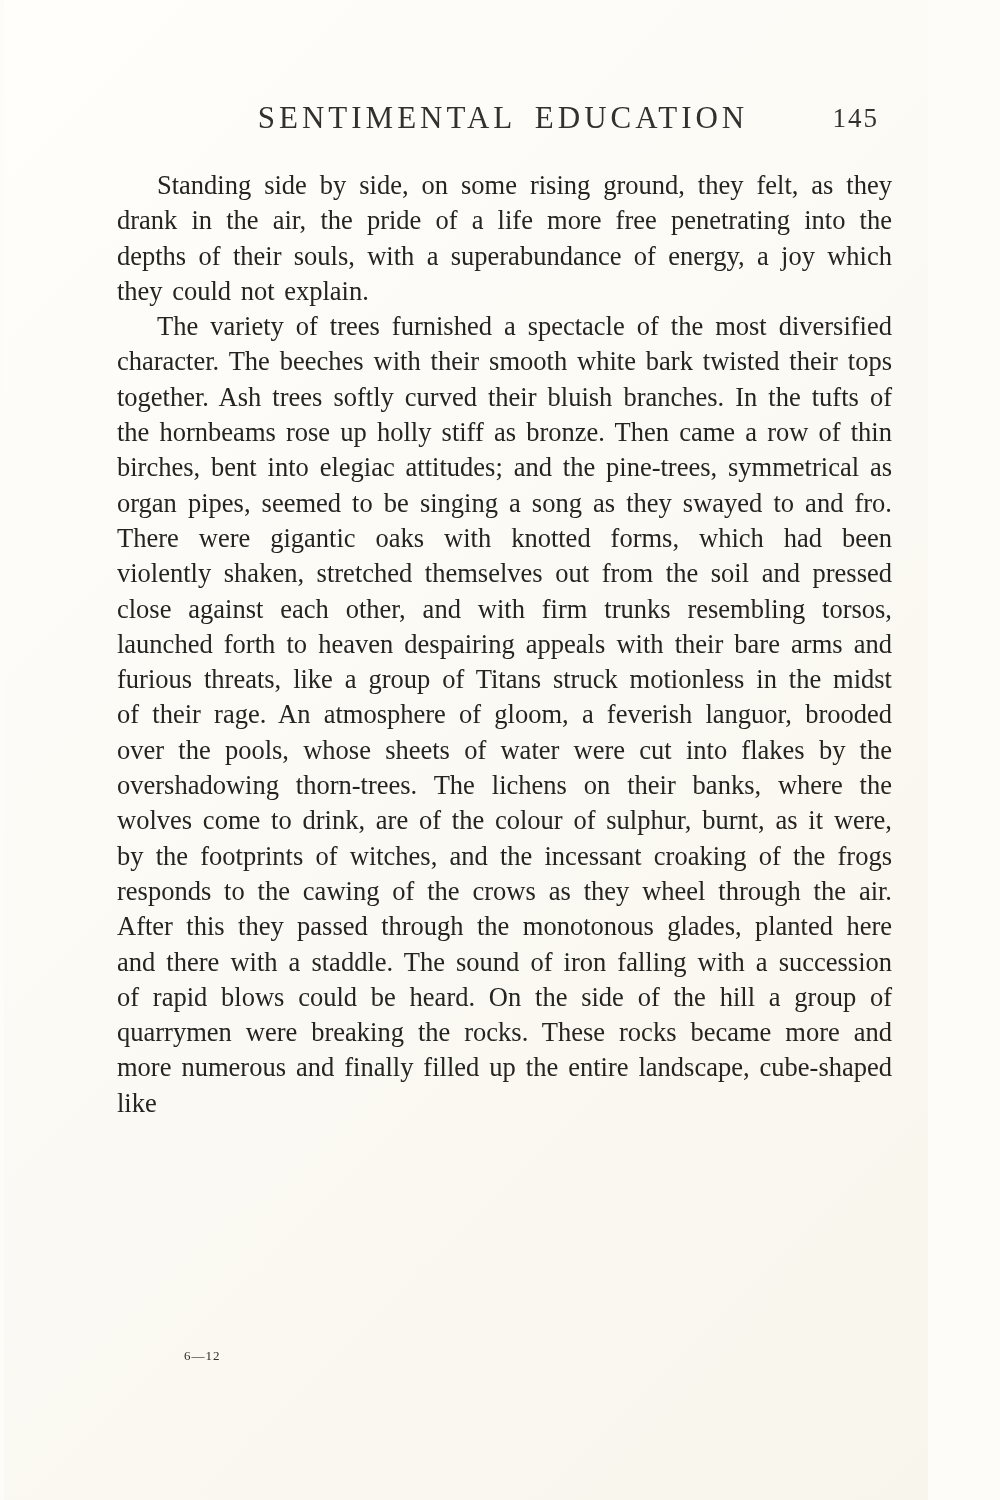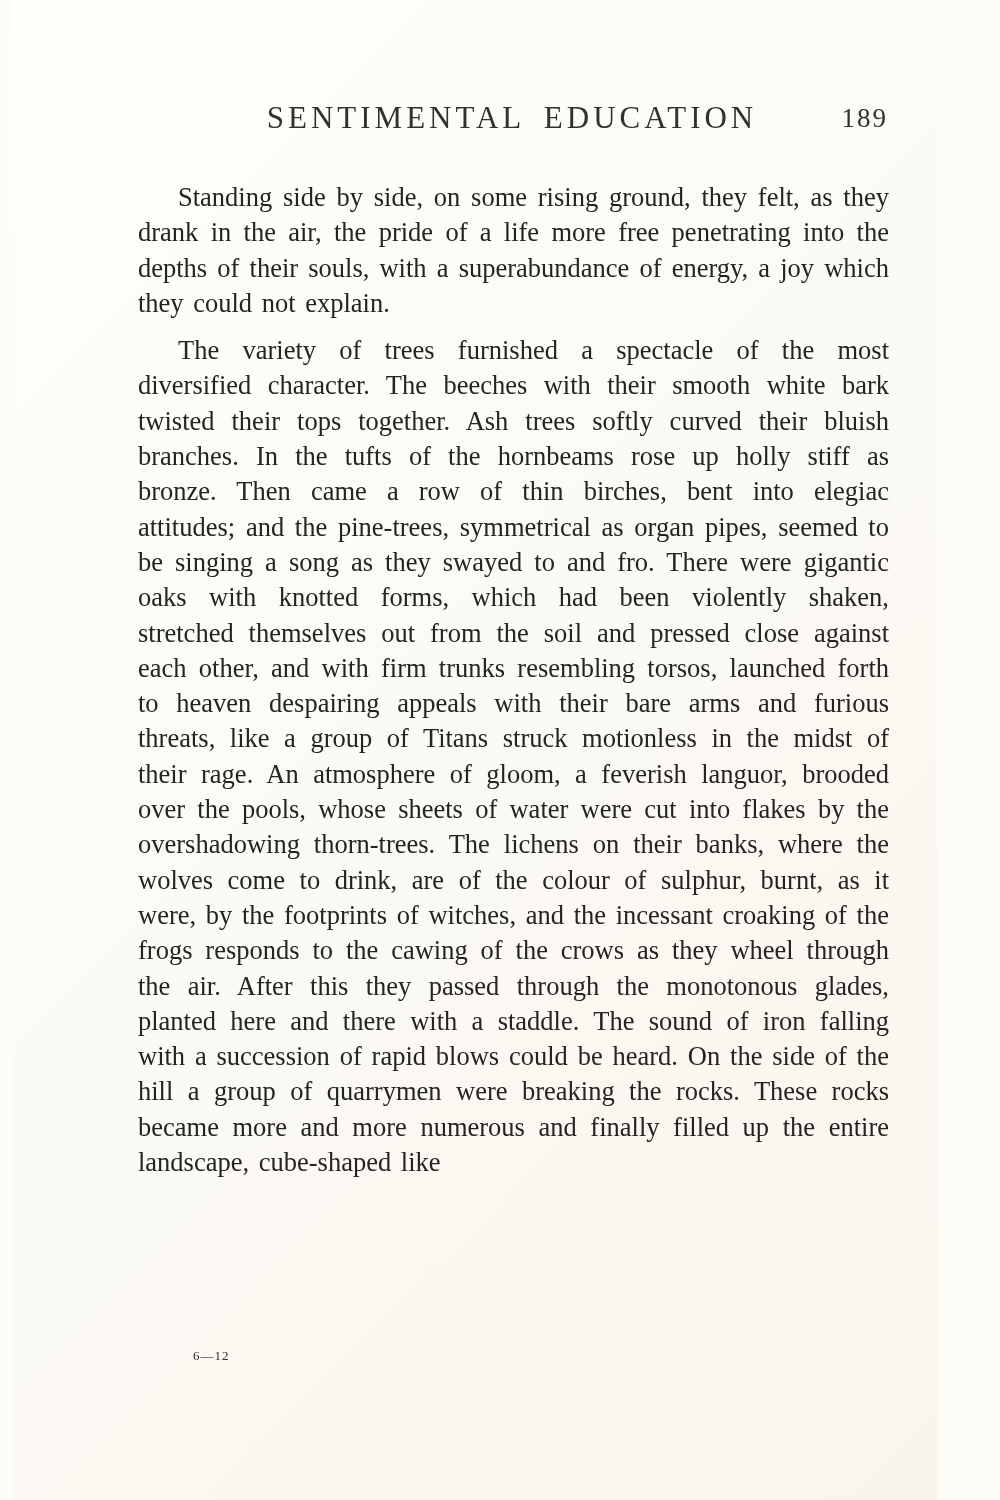--- a/index.html
+++ b/index.html
@@ -10,21 +10,21 @@
     width: 1000px;
     height: 1500px;
     background: #fdfcf8;
     font-family: "Liberation Serif", "DejaVu Serif", serif;
     color: #2b2b2b;
     position: relative;
     overflow: hidden;
   }
   .page {
     position: absolute;
-    top: 0; left: 13px;
+    top: 0; left: 4px;
     width: 924px;
     height: 1500px;
     background: linear-gradient(135deg, #fffefb 0%, #fbf9f3 55%, #f8f5ec 100%);
   }
   .header {
     position: absolute;
     top: 100px;
     left: 113px;
     width: 772px;
     height: 44px;
@@ -45,21 +45,21 @@
     letter-spacing: 2px;
     color: #333130;
   }
   .text-block {
     position: absolute;
     top: 168px;
     left: 113px;
     width: 775px;
   }
   .text-block p {
-    margin: 12px;
+    margin: 0;
     font-size: 26.5px;
     line-height: 35.3px;
     text-align: justify;
     text-justify: inter-word;
     word-spacing: 3px;
     text-indent: 40px;
     color: #262421;
   }
   .signature {
     position: absolute;
@@ -70,21 +70,21 @@
     color: #2e2c29;
   }
 </style>
 </head>
 <body>
 
 <div class="page">
 
   <div class="header">
     <span class="header-title">SENTIMENTAL EDUCATION</span>
-    <span class="header-pagenum">189</span>
+    <span class="header-pagenum">145</span>
   </div>
 
   <div class="text-block">
     <p>Standing side by side, on some rising ground, they felt, as they drank in the air, the pride of a life more free penetrating into the depths of their souls, with a superabundance of energy, a joy which they could not explain.</p>
     <p>The variety of trees furnished a spectacle of the most diversified character. The beeches with their smooth white bark twisted their tops together. Ash trees softly curved their bluish branches. In the tufts of the hornbeams rose up holly stiff as bronze. Then came a row of thin birches, bent into elegiac attitudes; and the pine-trees, symmetrical as organ pipes, seemed to be singing a song as they swayed to and fro. There were gigantic oaks with knotted forms, which had been violently shaken, stretched themselves out from the soil and pressed close against each other, and with firm trunks resembling torsos, launched forth to heaven despairing appeals with their bare arms and furious threats, like a group of Titans struck motionless in the midst of their rage. An atmosphere of gloom, a feverish languor, brooded over the pools, whose sheets of water were cut into flakes by the overshadowing thorn-trees. The lichens on their banks, where the wolves come to drink, are of the colour of sulphur, burnt, as it were, by the footprints of witches, and the incessant croaking of the frogs responds to the cawing of the crows as they wheel through the air. After this they passed through the monotonous glades, planted here and there with a staddle. The sound of iron falling with a succession of rapid blows could be heard. On the side of the hill a group of quarrymen were breaking the rocks. These rocks became more and more numerous and finally filled up the entire landscape, cube-shaped like</p>
   </div>
 
   <div class="signature">6—12</div>
 
 </div>

